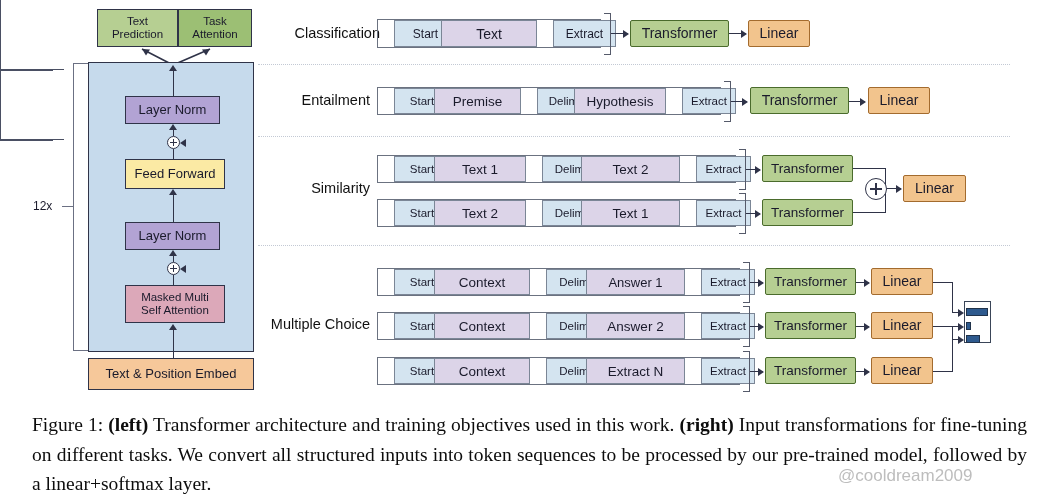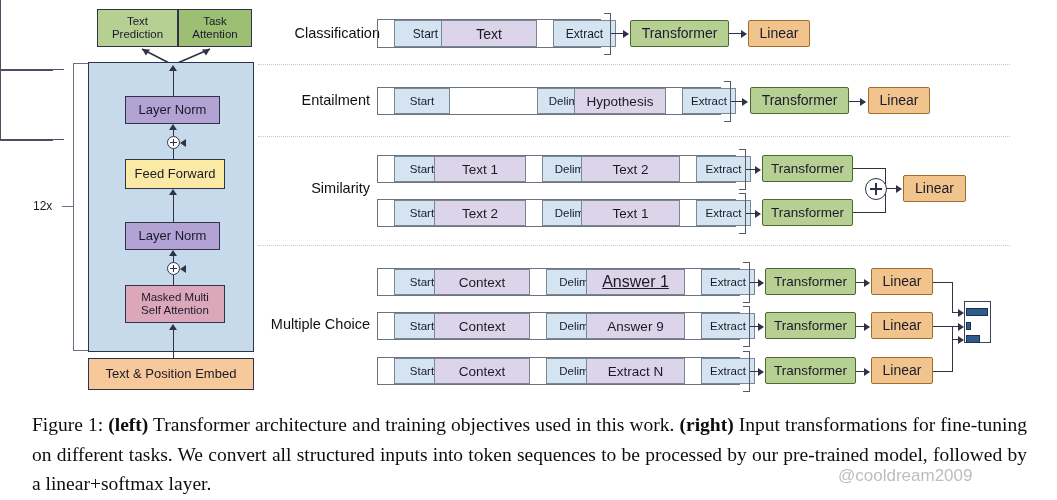--- a/index.html
+++ b/index.html
@@ -315,20 +315,21 @@
 
   <div class="hline" style="left:729px; top:33px; width:17px;"></div>
   <div class="arr-right" style="left:741px; top:29.5px;"></div>
 
   <div class="box linear" style="left:748px; top:20px; width:62px; height:27px; font-size:14px; border-radius:2px;">Linear</div>
 
   <div class="task-label" style="left:200px; top:92px; width:170px;">Entailment</div>
 
   <div class="seq-outline" style="left:377px; top:87px; width:344px; height:28px;"></div>
   <div class="tok tok-blue" style="left:378px; top:88px; width:56px; height:26px; font-size:11.5px;">Start</div>
+  <div class="tok tok-purple" style="left:434px; top:88px; width:87px; height:26px; font-size:13.5px;">Premise</div>
   <div class="tok tok-blue" style="left:521px; top:88px; width:53px; height:26px; font-size:11.5px;">Delim</div>
   <div class="tok tok-purple" style="left:574px; top:88px; width:92px; height:26px; font-size:13.5px;">Hypothesis</div>
   <div class="tok tok-blue" style="left:666px; top:88px; width:54px; height:26px; font-size:11.5px;">Extract</div>
 
   <div class="sqbr" style="left:724px; top:81px; width:7px; height:41px;"></div>
 
   <div class="hline" style="left:731px; top:101px; width:16px;"></div>
   <div class="arr-right" style="left:742px; top:97.5px;"></div>
 
   <div class="box xform" style="left:750px; top:87px; width:99px; height:27px; font-size:14px; border-radius:2px;">Transformer</div>
@@ -378,40 +379,40 @@
   <div class="arr-right" style="left:896px; top:184.5px;"></div>
 
   <div class="box linear" style="left:903px; top:175px; width:63px; height:27px; font-size:14px; border-radius:2px;">Linear</div>
 
   <div class="task-label" style="left:180px; top:316px; width:190px;">Multiple Choice</div>
 
   <div class="seq-outline" style="left:377px; top:268px; width:363px; height:28px;"></div>
   <div class="tok tok-blue" style="left:378px; top:269px; width:56px; height:26px; font-size:11.5px;">Start</div>
   <div class="tok tok-purple" style="left:434px; top:269px; width:96px; height:26px; font-size:13.5px;">Context</div>
   <div class="tok tok-blue" style="left:530px; top:269px; width:56px; height:26px; font-size:11.5px;">Delim</div>
-  <div class="tok tok-purple" style="left:586px; top:269px; width:99px; height:26px; font-size:16px;text-decoration:underline;">Answer 1</div>
+  <div class="tok tok-purple" style="left:586px; top:269px; width:99px; height:26px; font-size:13px;">Answer 1</div>
   <div class="tok tok-blue" style="left:685px; top:269px; width:54px; height:26px; font-size:11.5px;">Extract</div>
 
   <div class="sqbr" style="left:743px; top:262px; width:7px; height:41px;"></div>
 
   <div class="hline" style="left:750px; top:282px; width:13px;"></div>
   <div class="arr-right" style="left:758px; top:278.5px;"></div>
 
   <div class="box xform" style="left:765px; top:268px; width:91px; height:27px; font-size:13.5px; border-radius:2px;">Transformer</div>
 
   <div class="hline" style="left:856px; top:282px; width:13px;"></div>
   <div class="arr-right" style="left:864px; top:278.5px;"></div>
 
   <div class="box linear" style="left:871px; top:268px; width:62px; height:27px; font-size:14px; border-radius:2px;">Linear</div>
 
   <div class="seq-outline" style="left:377px; top:312px; width:363px; height:28px;"></div>
   <div class="tok tok-blue" style="left:378px; top:313px; width:56px; height:26px; font-size:11.5px;">Start</div>
   <div class="tok tok-purple" style="left:434px; top:313px; width:96px; height:26px; font-size:13.5px;">Context</div>
   <div class="tok tok-blue" style="left:530px; top:313px; width:56px; height:26px; font-size:11.5px;">Delim</div>
-  <div class="tok tok-purple" style="left:586px; top:313px; width:99px; height:26px; font-size:13.5px;">Answer 9</div>
+  <div class="tok tok-purple" style="left:586px; top:313px; width:99px; height:26px; font-size:13.5px;">Answer 2</div>
   <div class="tok tok-blue" style="left:685px; top:313px; width:54px; height:26px; font-size:11.5px;">Extract</div>
 
   <div class="sqbr" style="left:743px; top:306px; width:7px; height:41px;"></div>
 
   <div class="hline" style="left:750px; top:326px; width:13px;"></div>
   <div class="arr-right" style="left:758px; top:322.5px;"></div>
 
   <div class="box xform" style="left:765px; top:312px; width:91px; height:27px; font-size:13.5px; border-radius:2px;">Transformer</div>
 
   <div class="hline" style="left:856px; top:326px; width:13px;"></div>

